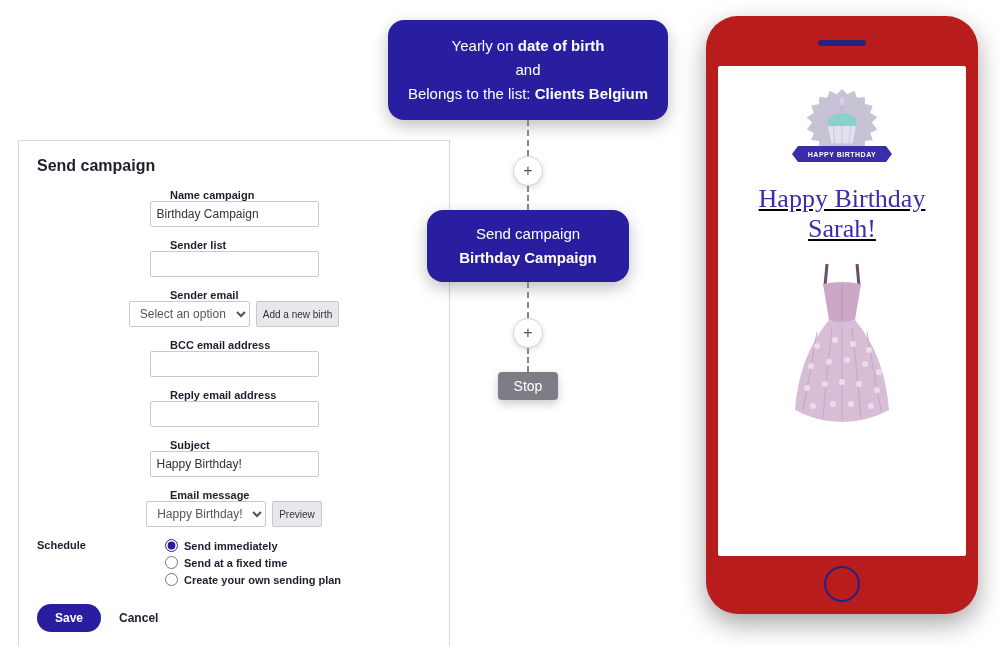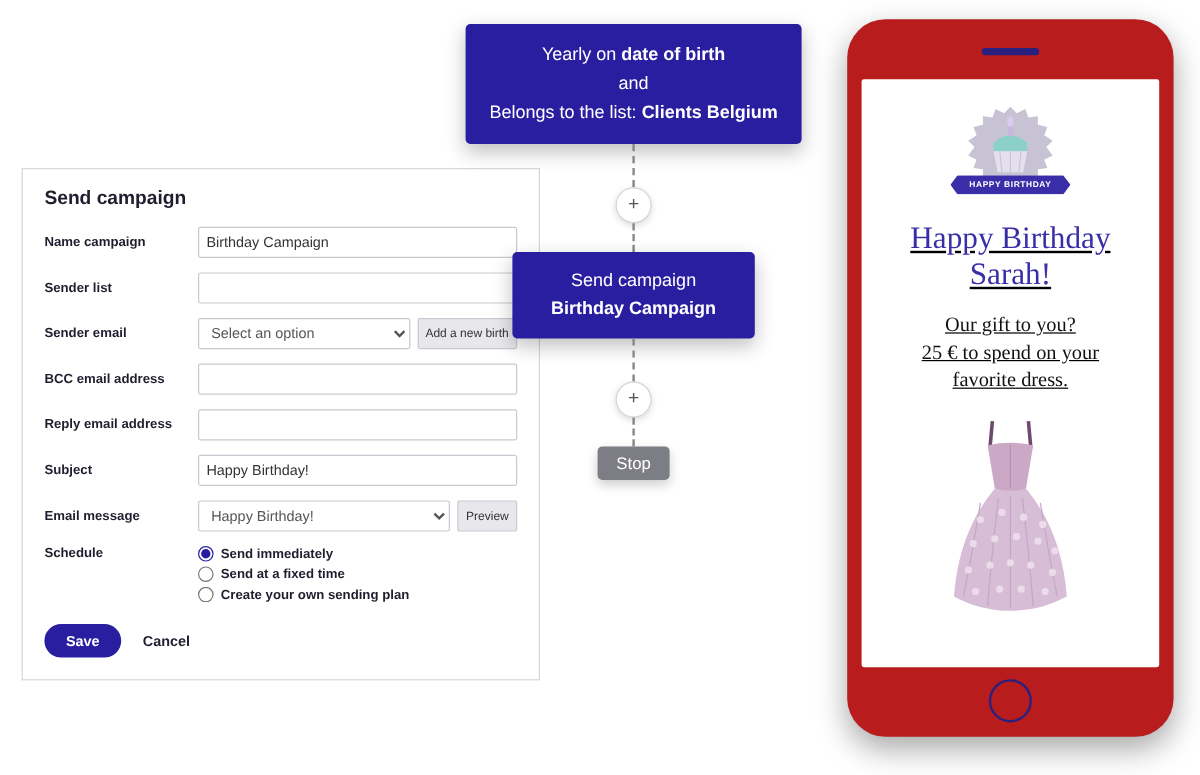--- a/index.html
+++ b/index.html
@@ -16,21 +16,21 @@
     position: absolute;
     left: 18px; top: 140px;
     width: 432px;
     border: 1px solid #d6d6db;
     background: #fff;
     padding: 16px 18px 18px;
     font-size: 12px;
     color: #1e1e2e;
   }
   .form-title { font-size: 16px; font-weight: 700; margin-bottom: 14px; color: #1e1e2e; }
-  .form-row { display: flex; align-items: center; margin-bottom: 12px; }
+  .form-row { display: flex; align-items: center; margin-bottom: 12px; flex-direction: column; }
   .form-row label { width: 128px; font-size: 11px; font-weight: 700; color: #1e1e2e; }
   .form-row .field-wrap { flex: 1; display: flex; align-items: center; }
   .form-row input[type=text],
   .form-row select {
     flex: 1;
     height: 26px;
     border: 1px solid #c9c9d1;
     border-radius: 2px;
     padding: 0 6px;
     font-size: 12px;
@@ -80,21 +80,21 @@
     position: absolute;
     left: 380px; top: 20px;
     width: 296px;
     display: flex;
     flex-direction: column;
     align-items: center;
   }
   .flow-box {
     background: #2a1ea0;
     color: #fff;
-    border-radius: 4px;
+    border-radius: 16px;
     padding: 14px 20px;
     text-align: center;
     font-size: 15px;
     line-height: 1.6;
     box-shadow: 0 6px 16px rgba(0,0,0,0.25);
   }
   .flow-box strong { font-weight: 700; }
   .flow-connector {
     width: 0;
     border-left: 2px dashed #888;
@@ -323,25 +323,20 @@
         <ellipse cx="50" cy="22" rx="3" ry="5" fill="#d9cbee"></ellipse>
       </svg>
       <div class="ribbon">HAPPY BIRTHDAY</div>
     </div>
 
     <div class="greeting">
       <span>Happy Birthday</span><br>
       <span>Sarah!</span>
     </div>
 
-    <div class="offer">
-      <span>Our gift to you?</span><br>
-      <span>25 € to spend on your</span><br>
-      <span>favorite dress.</span>
-    </div>
 
     <div class="dress-wrap">
       <svg viewBox="0 0 130 170">
 
         <path d="M50 4 L48 26" stroke="#6e4a6e" stroke-width="3" fill="none"></path>
         <path d="M80 4 L82 26" stroke="#6e4a6e" stroke-width="3" fill="none"></path>
 
         <path fill="#caa8c6" d="M46 24 Q65 20 84 24 L78 60 Q65 66 52 60 Z"></path>
         <path d="M65 24 L65 60" stroke="#b690b4" stroke-width="1"></path>
 

